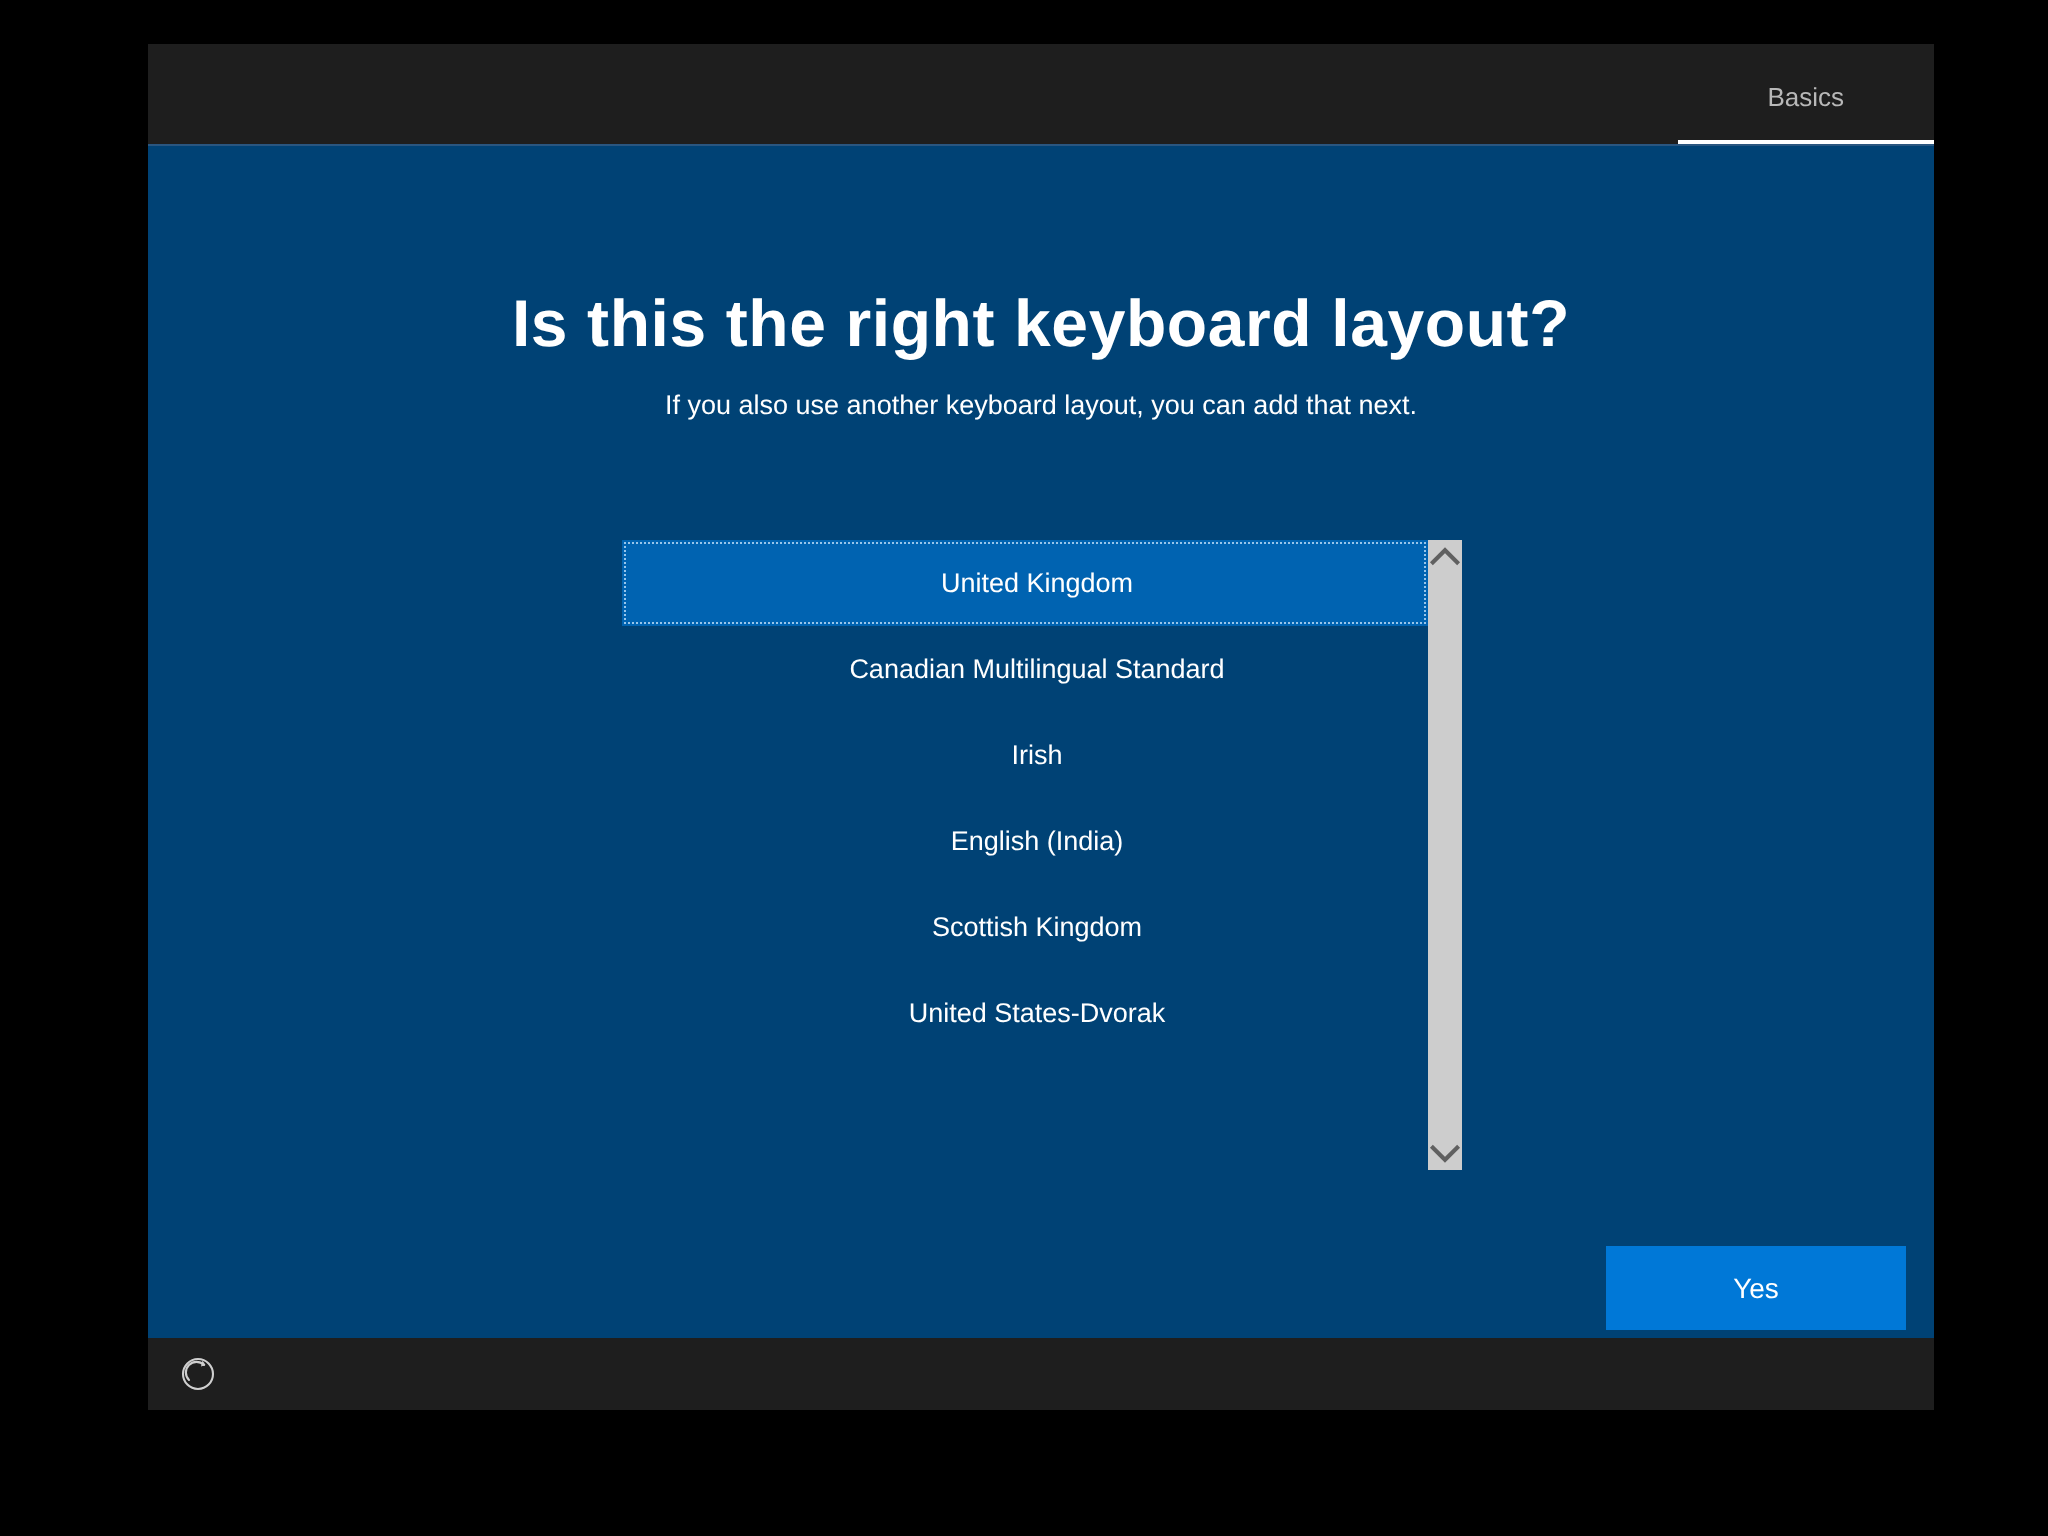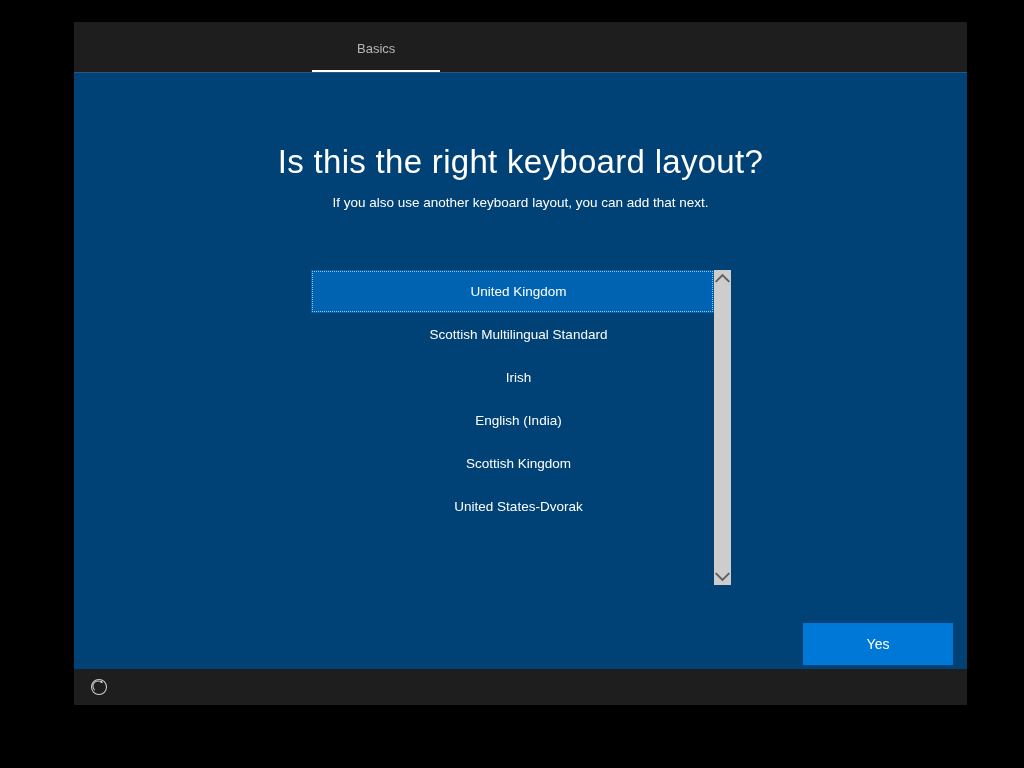--- a/index.html
+++ b/index.html
@@ -23,40 +23,41 @@
       height: 683px;
       background: #1e1e1e;
       display: flex;
       flex-direction: column;
     }
     .tab-bar {
       height: 50px;
       display: flex;
       align-items: flex-end;
       padding-left: 238px;
+      justify-content: flex-end;
     }
     .tab {
       color: #b8b8b8;
       font-size: 13px;
       padding: 14px 45px 14px 45px;
       border-bottom: 2px solid #fff;
       cursor: pointer;
     }
     .content-area {
       flex: 1;
       background: #004275;
       border-top: 1px solid #2a5680;
       position: relative;
       padding-top: 70px;
       text-align: center;
     }
     .heading {
       color: #fff;
       font-size: 33px;
-      font-weight: 400;
+      font-weight: 700;
       letter-spacing: 0.3px;
     }
     .subheading {
       color: #fff;
       font-size: 13.5px;
       font-weight: 400;
       margin-top: 14px;
     }
     .listbox-wrap {
       margin: 60px auto 0 auto;
@@ -141,21 +142,21 @@
     <div class="tab">Basics</div>
   </div>
 
   <div class="content-area">
     <h1 class="heading">Is this the right keyboard layout?</h1>
     <p class="subheading">If you also use another keyboard layout, you can add that next.</p>
 
     <div class="listbox-wrap">
       <div class="listbox" id="layout-list">
           <div class="list-item selected">United Kingdom</div>
-          <div class="list-item">Scottish Multilingual Standard</div>
+          <div class="list-item">Canadian Multilingual Standard</div>
           <div class="list-item">Irish</div>
           <div class="list-item">English (India)</div>
           <div class="list-item">Scottish Kingdom</div>
           <div class="list-item">United States-Dvorak</div>
         </div>
       <div class="scrollbar">
         <div class="scroll-arrow">
           <svg viewBox="0 0 10 10">
               <path d="M1 7 L5 3 L9 7" stroke="#606060" stroke-width="1.2" fill="none"></path>
             </svg>

